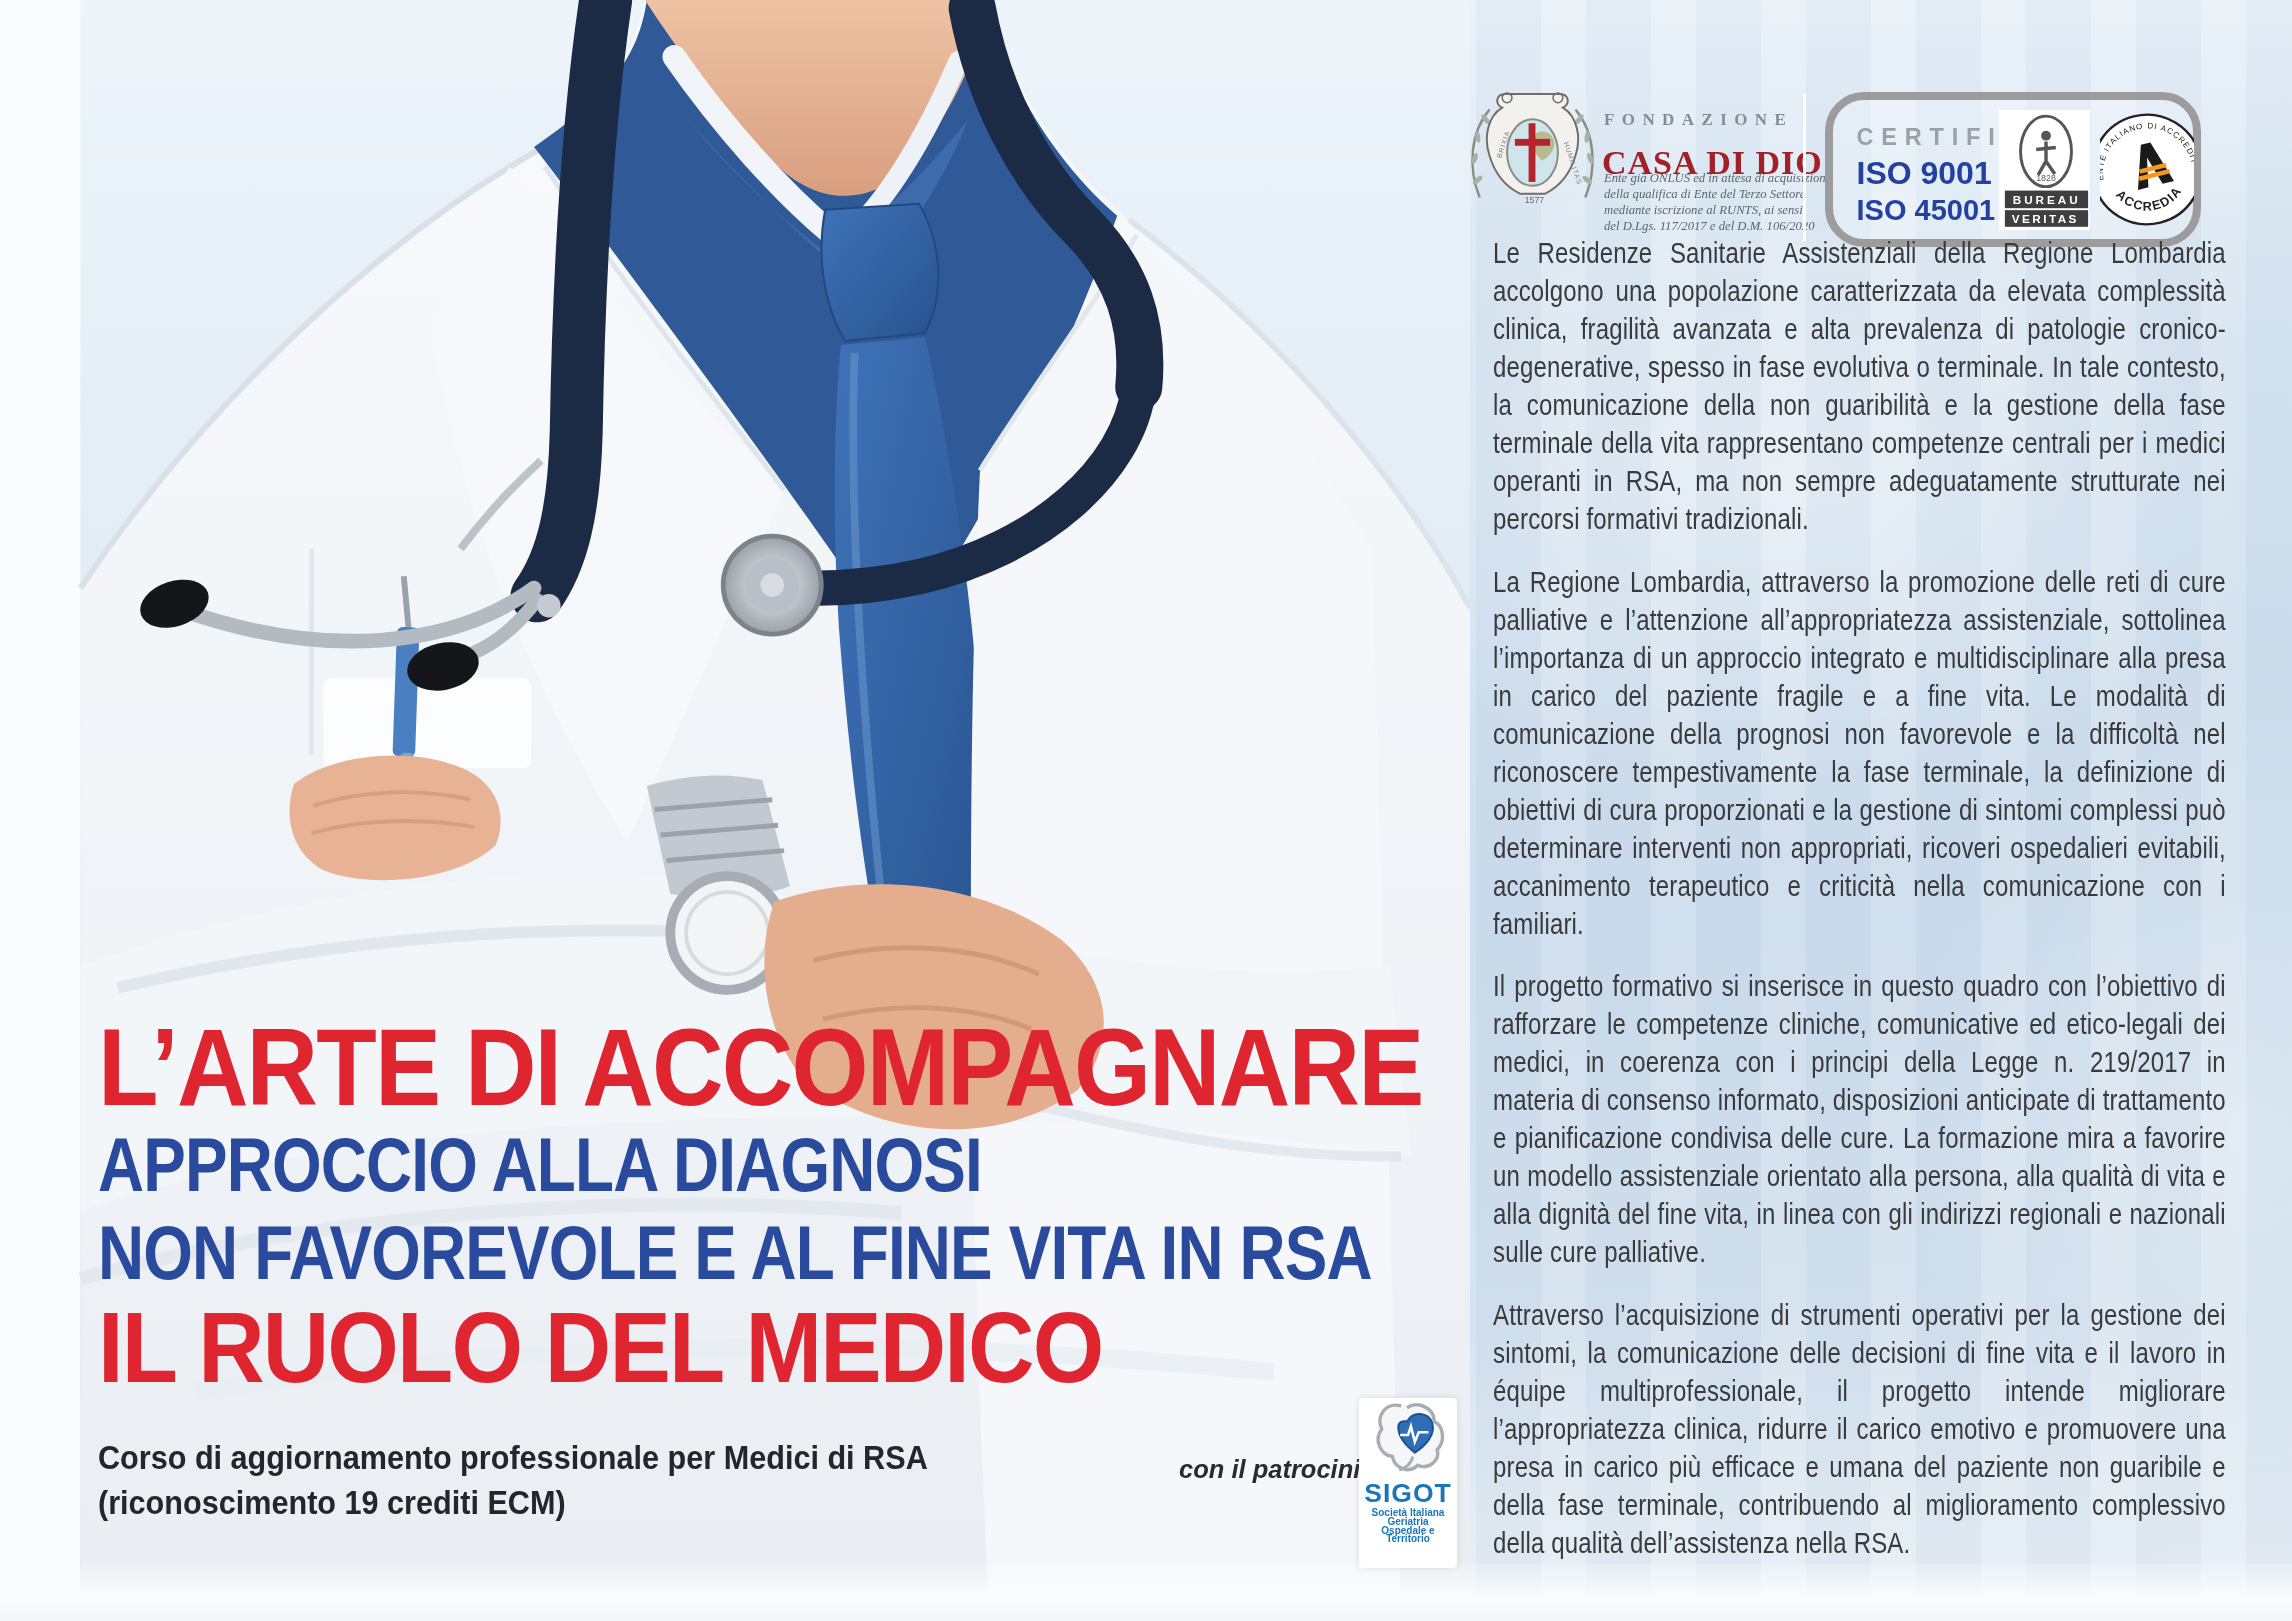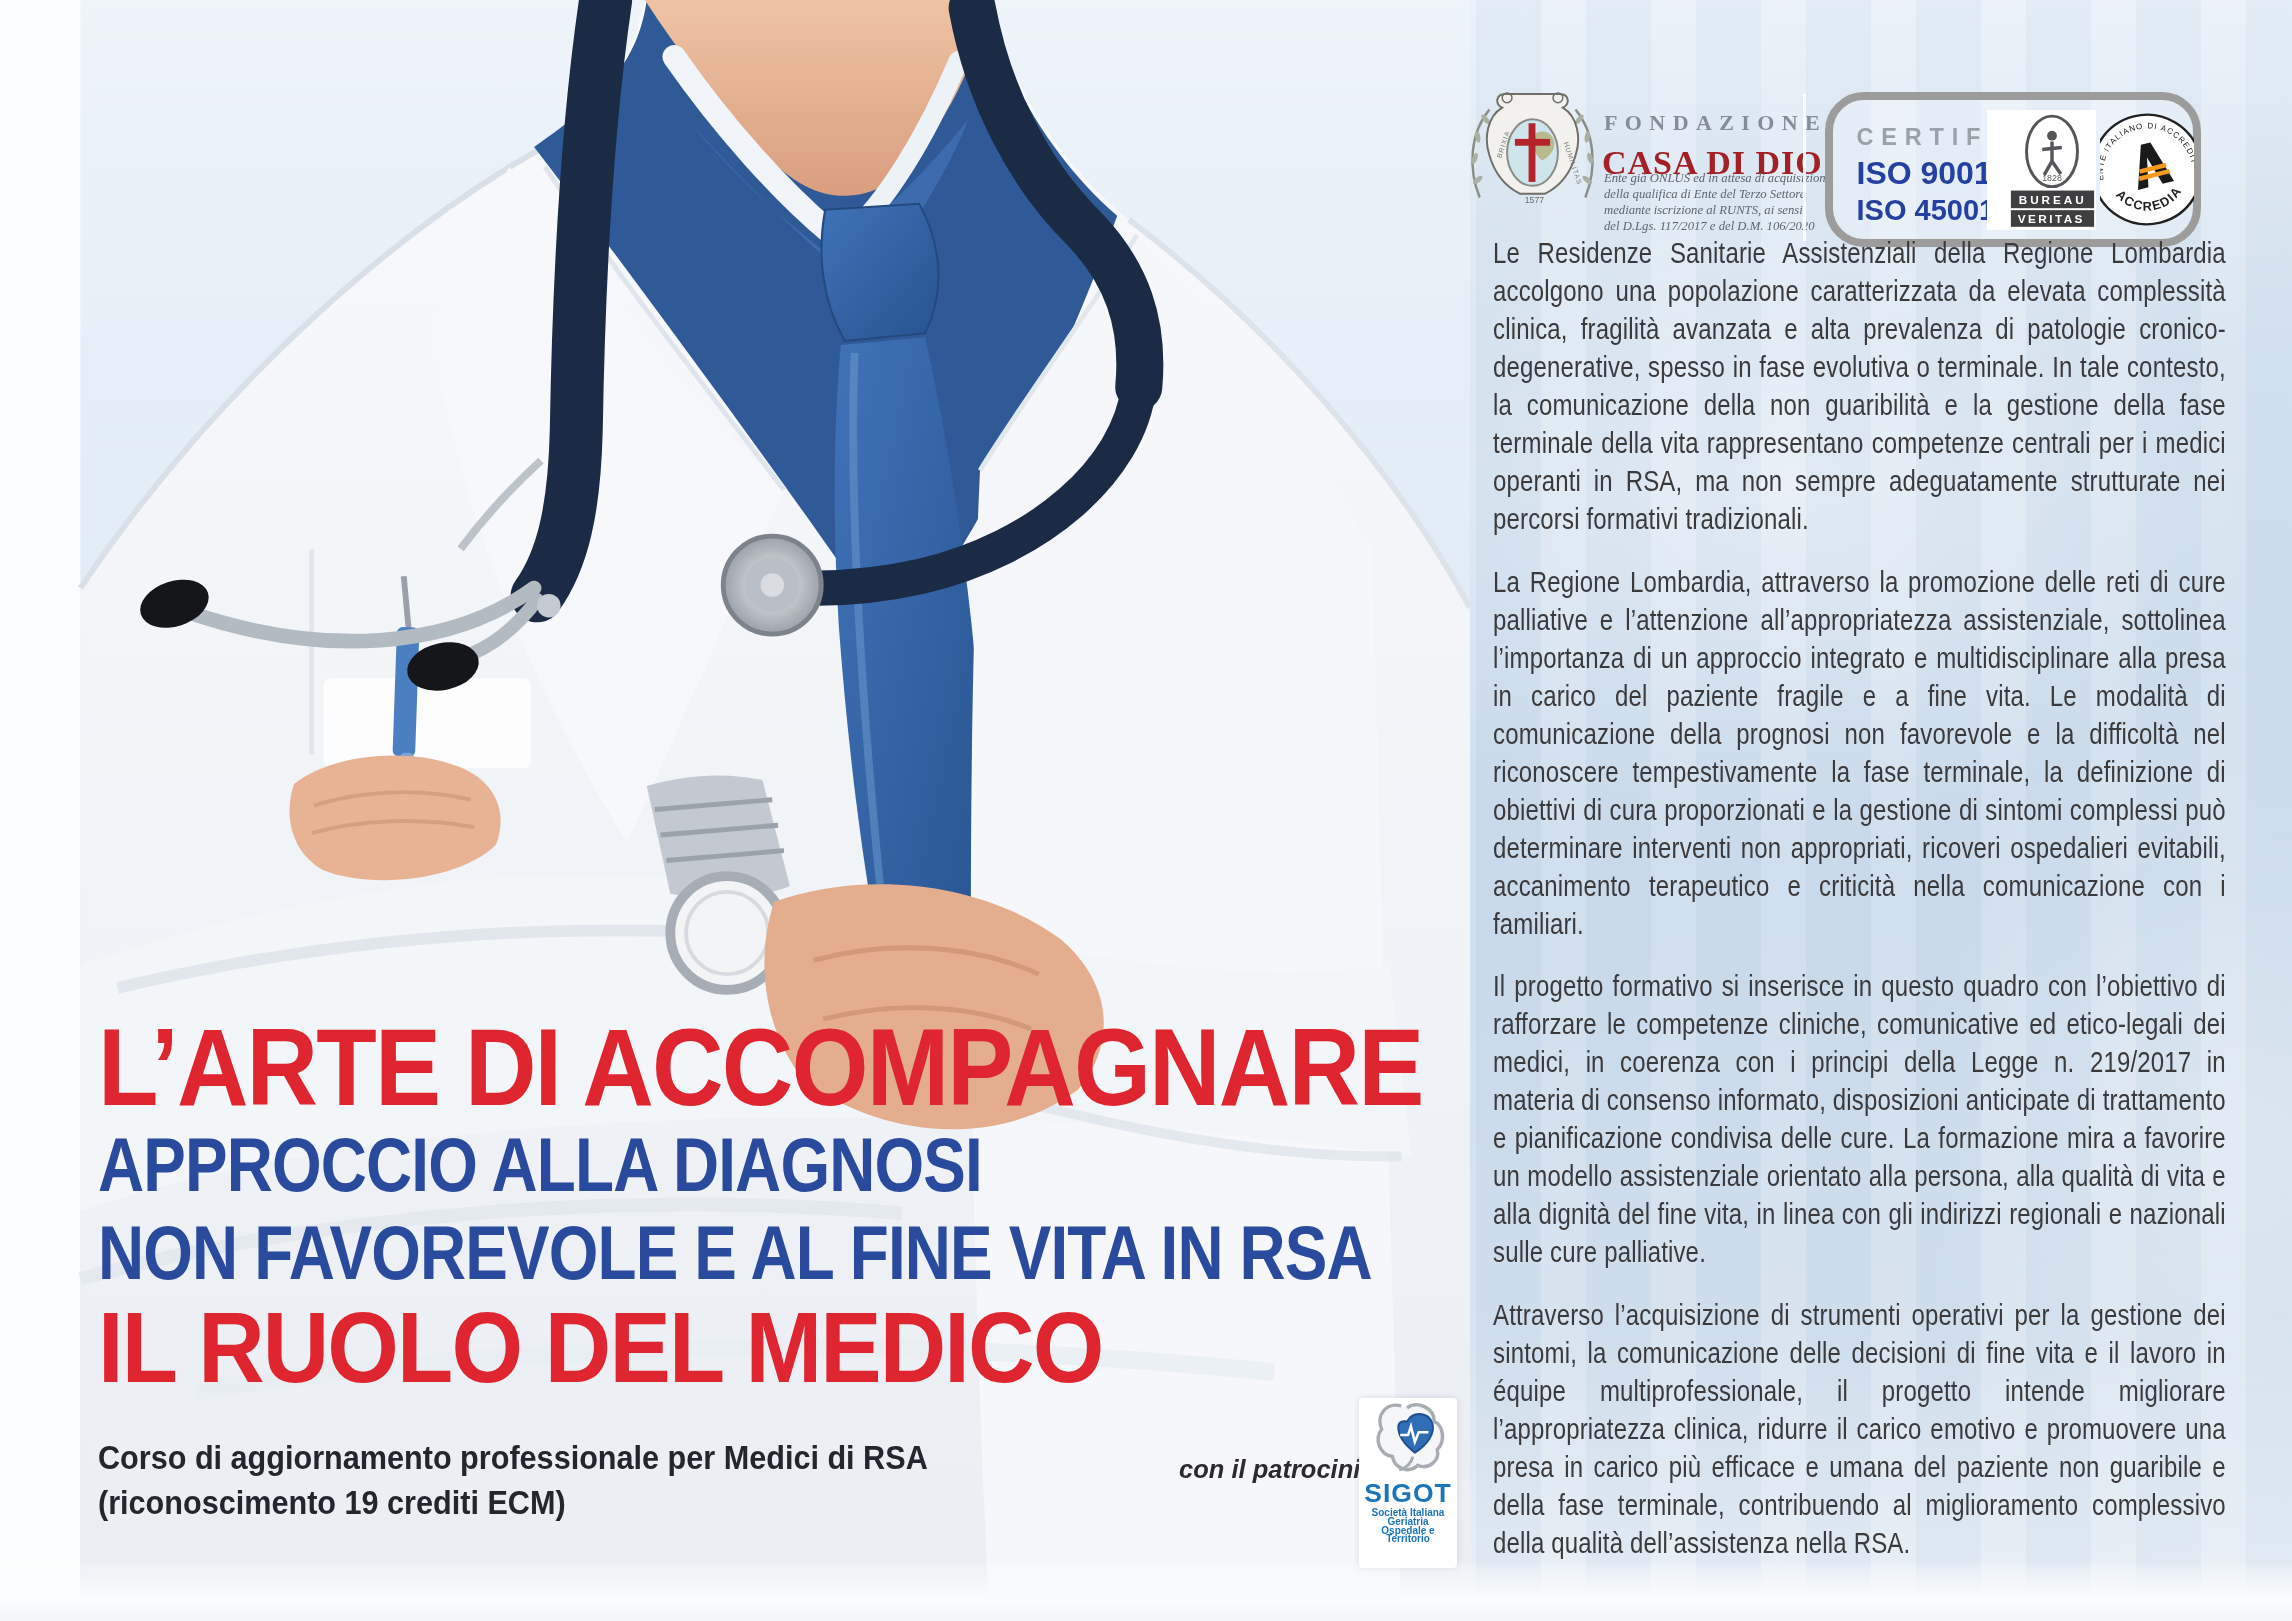--- a/index.html
+++ b/index.html
@@ -10,33 +10,33 @@
       radial-gradient(ellipse 490px 686px at 98% 70%, rgba(255,255,255,.35), rgba(255,255,255,0) 70%),
       linear-gradient(180deg,#e9f1f8 0%,#d5e3f0 22%,#cbdcec 55%,#d3e1ee 82%,#e9f0f6 100%);}
   .right-streaks{position:absolute;left:1431px;top:0;width:862px;height:1621px;
     background:repeating-linear-gradient(90deg,rgba(255,255,255,.10) 0 45px,rgba(170,195,220,.10) 45px 110px);}
   .bottom-band{position:absolute;left:0;top:1564px;width:2293px;height:57px;
     background:linear-gradient(180deg,rgba(255,255,255,.15),#fafcfd 60%,#f4f7fa);}
   .abs{position:absolute;}
   svg text{font-family:"Liberation Sans",sans-serif;}
 
   
-  .fondazione{left:1604px;top:110px;font-family:"Liberation Serif",serif;font-size:22px;
+  .fondazione{left:1604px;top:110px;font-family:"Liberation Serif",serif;font-size:17px;
     letter-spacing:7.4px;color:#868c95;font-weight:600;white-space:nowrap;}
   .casadidio{left:1602px;top:144px;font-family:"Liberation Serif",serif;font-size:34px;
     font-weight:bold;color:#a32126;letter-spacing:1px;white-space:nowrap;}
   .note{left:1604px;top:170px;font-family:"Liberation Serif",serif;font-style:italic;
     font-size:12.7px;line-height:16px;color:#5d6570;white-space:pre-line;}
   .divider{left:1803px;top:94px;width:2.9px;height:147px;background:rgba(255,255,255,.92);}
   .cert-panel{left:1825px;top:92px;width:376px;height:155px;border:8.8px solid #9c9c9c;
     border-radius:39px;background:rgba(250,252,254,.30);box-sizing:border-box;}
   .certified{left:23.5px;top:23.5px;font-size:23.5px;font-weight:bold;letter-spacing:7.8px;color:#9ba1a9;white-space:nowrap;}
   .iso1{left:23.5px;top:55px;font-size:32px;font-weight:bold;color:#2440a0;white-space:nowrap;}
   .iso2{left:23.5px;top:94px;font-size:29px;font-weight:bold;color:#2440a0;white-space:nowrap;}
-  .bv-box{left:154px;top:9.8px;width:91px;height:120px;background:#fff;padding-left:18px;}
+  .bv-box{left:166px;top:9.8px;width:91px;height:120px;background:#fff;}
   .accredia-box{left:267px;top:3.9px;width:94px;height:131px;}
 
   
   .t{left:98px;font-weight:bold;line-height:1;white-space:nowrap;transform-origin:left top;}
   .t1{top:1012px;font-size:110px;letter-spacing:-2px;color:#df2530;transform:scaleX(.90);}
   .t2{top:1127px;font-size:76px;letter-spacing:-1px;color:#2a4b9d;transform:scaleX(.84);}
   .t3{top:1215px;font-size:76px;letter-spacing:-1px;color:#2a4b9d;transform:scaleX(.84);}
   .t4{top:1297px;font-size:100px;letter-spacing:-2px;color:#df2530;transform:scaleX(.92);}
   .course{left:98px;top:1435px;font-size:34px;line-height:45px;font-weight:bold;color:#23262e;
     transform:scaleX(.90);transform-origin:left top;white-space:nowrap;}

